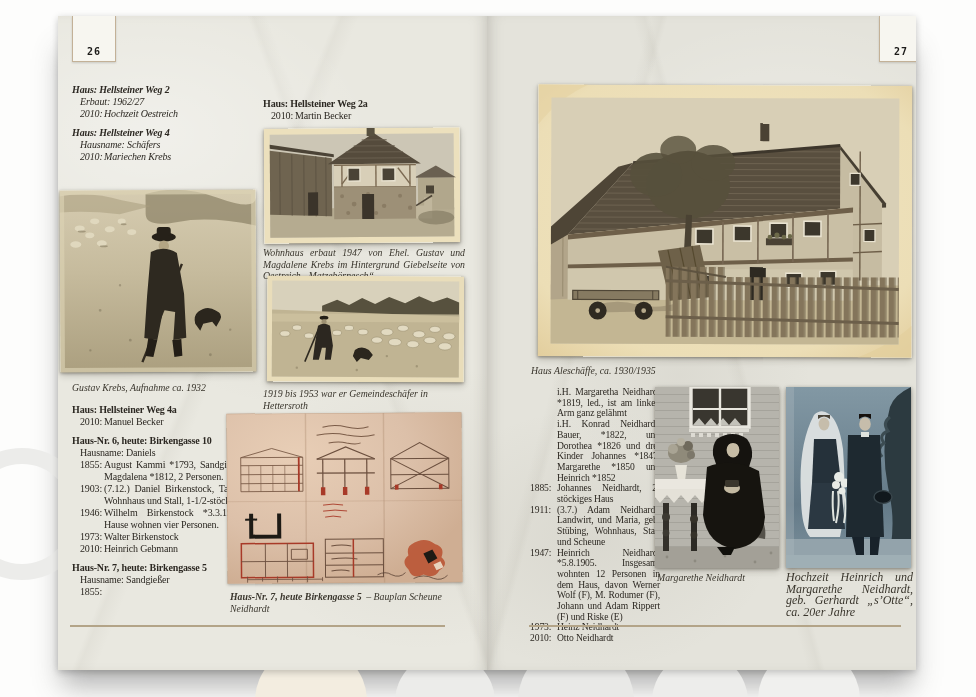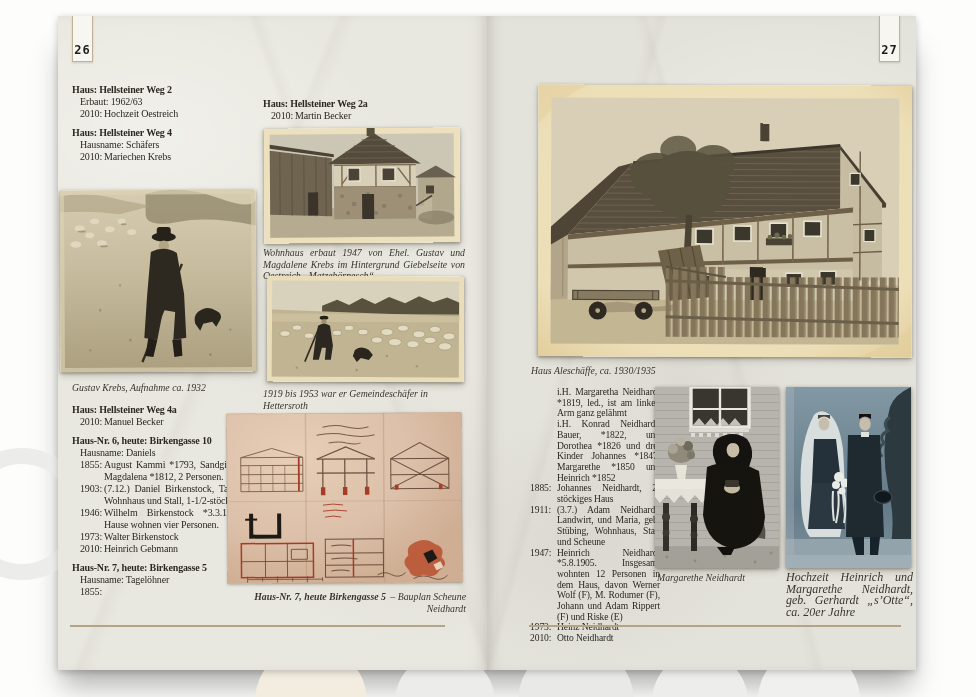--- a/index.html
+++ b/index.html
@@ -29,24 +29,24 @@
     background-color:#e4e3db;
     background-image:
       radial-gradient(ellipse 320px 220px at 70% 22%, rgba(255,255,255,.28), transparent 65%),
       radial-gradient(ellipse 300px 220px at 25% 80%, rgba(115,108,92,.09), transparent 60%),
       radial-gradient(ellipse 220px 150px at 45% 55%, rgba(115,108,92,.07), transparent 60%),
       linear-gradient(255deg, transparent 44%, rgba(110,104,88,.05) 45%, transparent 47%),
       linear-gradient(285deg, transparent 70%, rgba(110,104,88,.05) 71%, transparent 73%);
     box-shadow:inset 10px 0 16px -10px rgba(60,55,45,.28); }
 
   
-  .pagenum { position:absolute; top:0; width:21px; height:46px; background:#f7f6f0;
+  .pagenum { position:absolute; top:0; width:44px; height:46px; background:#f7f6f0;
              border:1px solid #c3b197; border-top:none;
              display:flex; align-items:flex-end; justify-content:center; padding-bottom:4px;
-             font-family:"DejaVu Sans Mono", monospace; font-weight:bold; font-size:12px;
+             font-family:"DejaVu Sans Mono", monospace; font-weight:bold; font-size:10px;
              letter-spacing:1px; color:#1d1c1a; box-shadow:0 1px 2px rgba(0,0,0,.15); }
 
   
   .tcol { position:absolute; color:#2c2822; font-size:10px; line-height:12px; letter-spacing:-0.15px; }
   .etitle { font-weight:bold; }
   .entry { margin-bottom:7px; }
   .row { position:relative; padding-left:32px; text-align:justify; }
   .row .yr { position:absolute; left:8px; }
   .row.ind { padding-left:8px; text-align:left; }
   .caption { position:absolute; font-style:italic; font-size:9.8px; line-height:11.6px;
@@ -74,24 +74,24 @@
 <div class="wm" style="left:652px; top:653px; width:96px; height:96px; background:#ededeb;"></div>
 <div class="wm" style="left:758px; top:648px; width:102px; height:102px; background:#f0f0ee;"></div>
 
 <div class="spread">
 
   <div class="page pleft">
     <div class="pagenum" style="left:14px;">
         <span>26</span>
       </div>
 
-    <div class="tcol" style="left:14px; top:68px; width:192px;">
+    <div class="tcol" style="left:14px; top:68px; width:192px;font-style:italic;">
       <div class="entry">
         <div class="etitle">Haus: Hellsteiner Weg 2</div>
-        <div class="row ind"><span>Erbaut: 1962/63</span></div>
+        <div class="row ind"><span>Erbaut: 1962/27</span></div>
         <div class="row"><span class="yr">2010:</span><span>Hochzeit Oestreich</span></div>
       </div>
       <div class="entry">
         <div class="etitle">Haus: Hellsteiner Weg 4</div>
         <div class="row ind"><span>Hausname: Schäfers</span></div>
         <div class="row"><span class="yr">2010:</span><span>Mariechen Krebs</span></div>
       </div>
     </div>
 
     <div class="photo" style="left:2px; top:174px; transform:rotate(-0.3deg);">
@@ -150,21 +150,21 @@
         <div class="etitle">Haus-Nr. 6, heute: Birkengasse 10</div>
         <div class="row ind"><span>Hausname: Daniels</span></div>
         <div class="row"><span class="yr">1855:</span><span>August Kammi *1793, Sandgießer, und Magdalena *1812, 2 Personen.</span></div>
         <div class="row"><span class="yr">1903:</span><span>(7.12.) Daniel Birkenstock, Tagelöhner, Wohnhaus und Stall, 1-1/2-stöckig.</span></div>
         <div class="row"><span class="yr">1946:</span><span>Wilhelm Birkenstock *3.3.1905. Im Hause wohnen vier Personen.</span></div>
         <div class="row"><span class="yr">1973:</span><span>Walter Birkenstock</span></div>
         <div class="row"><span class="yr">2010:</span><span>Heinrich Gebmann</span></div>
       </div>
       <div class="entry">
         <div class="etitle">Haus-Nr. 7, heute: Birkengasse 5</div>
-        <div class="row ind"><span>Hausname: Tagelöhner</span></div>
+        <div class="row ind"><span>Hausname: Sandgießer</span></div>
         <div class="row"><span class="yr">1855:</span></div>
       </div>
     </div>
 
     <div class="tcol" style="left:205px; top:82px; width:200px;">
       <div class="entry">
         <div class="etitle">Haus: Hellsteiner Weg 2a</div>
         <div class="row"><span class="yr">2010:</span><span>Martin Becker</span></div>
       </div>
     </div>
@@ -362,21 +362,21 @@
             <line x1="65" y1="164" x2="65" y2="168"></line>
             <line x1="80" y1="163" x2="80" y2="169"></line>
             <line x1="95" y1="164" x2="95" y2="168"></line>
         </g>
         <g stroke="#5b4436" stroke-width=".8" fill="none">
           <path d="M150 162 q8 -4 14 0 q8 4 14 -2"></path>
             <path d="M186 166 q10 -5 20 0 q8 3 14 -3"></path>
         </g>
       </svg>
     </div>
-    <div class="caption" style="left:172px; top:575px; width:236px; text-align:right;">
+    <div class="caption" style="left:172px; top:575px; width:236px; text-align:left;">
       <span class="bcap-lead">Haus-Nr. 7, heute Birkengasse 5</span>
       <span style="margin-left:2px;">– Bauplan Scheune Neidhardt</span>
     </div>
 
     <div class="rule" style="left:12px; top:609px; width:375px;"></div>
   </div>
 
   <div class="page pright">
     <div class="pagenum" style="left:392px;">
         <span>27</span>

